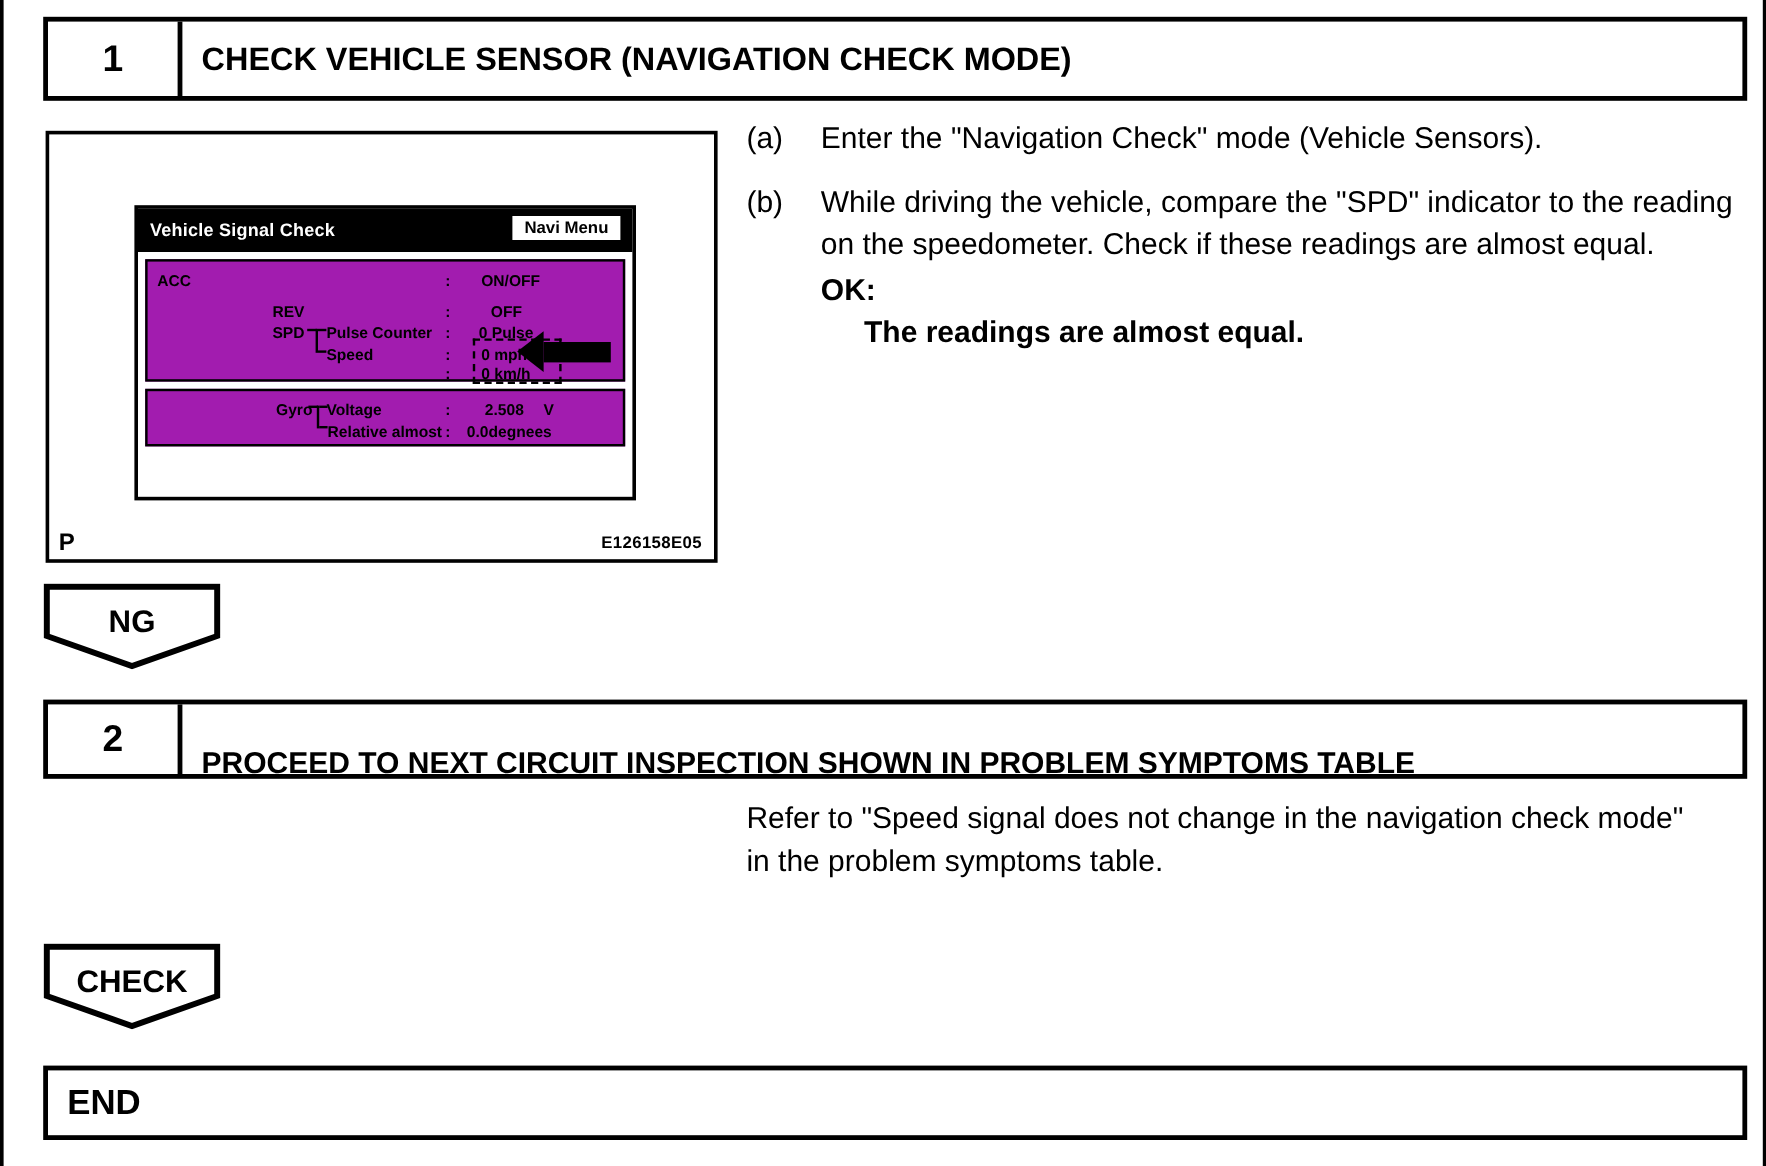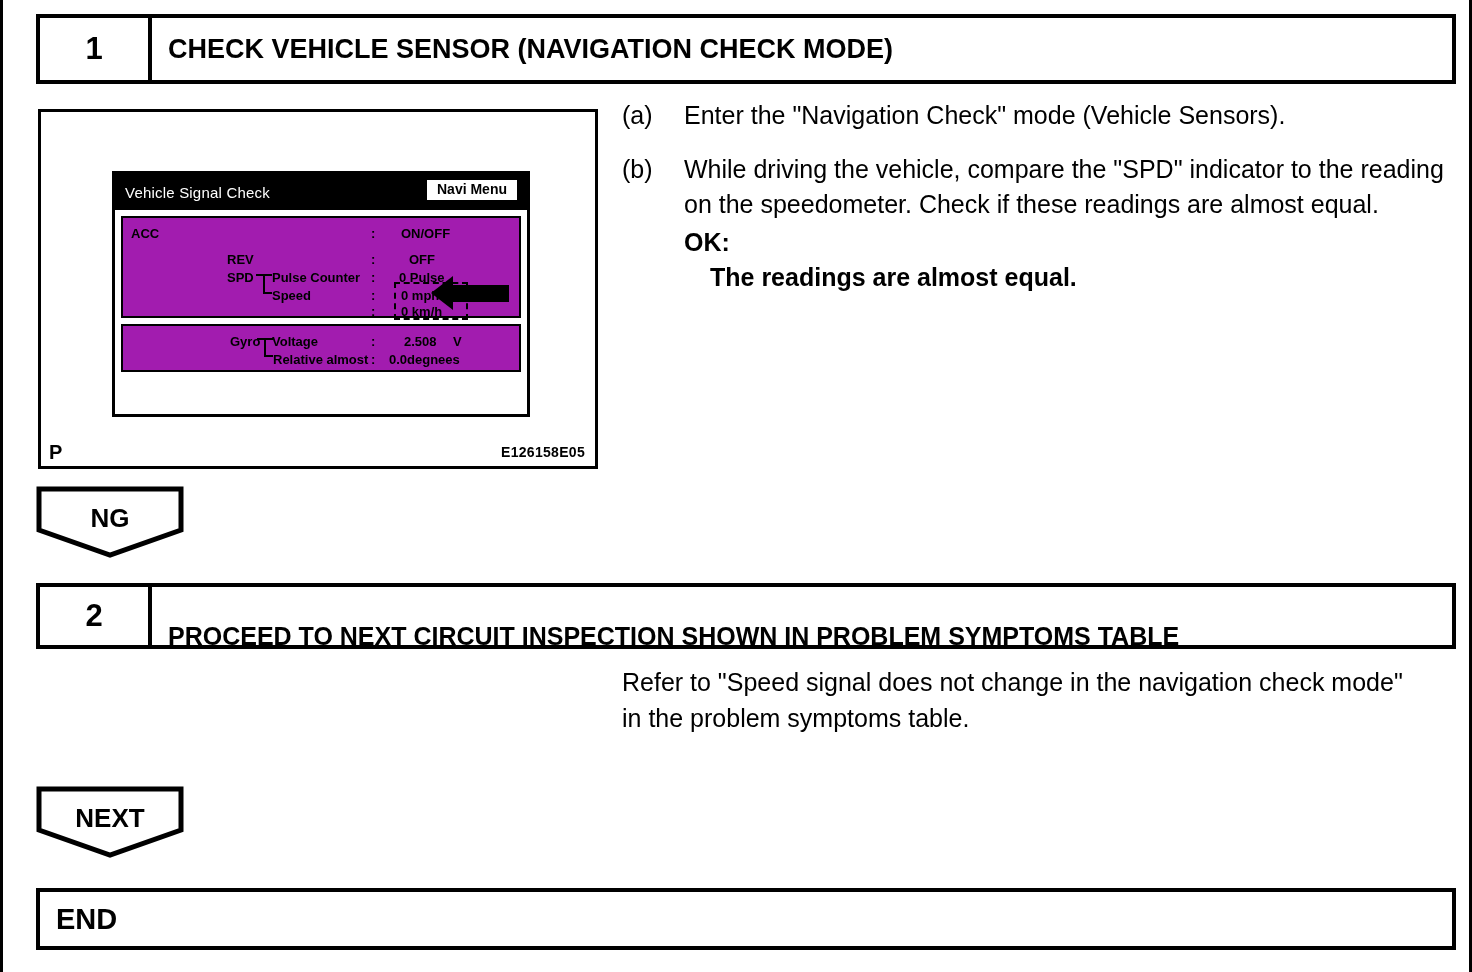--- a/index.html
+++ b/index.html
@@ -81,21 +81,21 @@
   }
   .nav-titlebar {
     height: 36px;
     background: #000;
     color: #fff;
     display: flex; align-items: center;
     padding: 0 10px;
     position: relative;
   }
   .nav-title-text {
-    font-size: 15px; font-weight: normal;
+    font-size: 15px; font-weight: bold;
     letter-spacing: 0.2px;
   }
   .nav-menu-btn {
     position: absolute; right: 10px; top: 6px;
     background: #fff; color: #000;
     font-size: 14px; font-weight: bold;
     padding: 2px 10px 3px 10px;
     line-height: 1.05;
   }
   .nav-panel {
@@ -178,21 +178,21 @@
   .instr-marker { width: 62px; flex: none; }
   .instr-body { flex: 1; }
   .ok-label {
     font-weight: bold;
     font-size: 25px;
     margin-top: 2px;
   }
   .ok-detail {
     font-weight: bold;
     font-size: 25px;
-    margin-left: 26px;
+    margin-left: 36px;
   }
 
   
   .result-row {
     position: absolute;
     display: flex; align-items: stretch;
   }
   .res-arrow {
     position: relative;
     width: 148px; height: 54px;
@@ -362,18 +362,18 @@
     <div class="step-num">2</div>
     <div class="step-title">PROCEED TO NEXT CIRCUIT INSPECTION SHOWN IN PROBLEM SYMPTOMS TABLE</div>
   </div>
 
   <div id="refer-note">Refer to "Speed signal does not change in the navigation check mode" in the problem symptoms table.</div>
 
   <div class="pent" id="next-pent">
     <svg width="148" height="72" viewBox="0 0 148 72" aria-hidden="true">
       <polygon points="3,3 145,3 145,44 74,69 3,44" fill="#ffffff" stroke="#000000" stroke-width="5"></polygon>
     </svg>
-    <span class="txt">NEXT</span>
+    <span class="txt">CHECK</span>
   </div>
 
   <div id="end-box">END</div>
 
 </div>
 
 </body></html>

